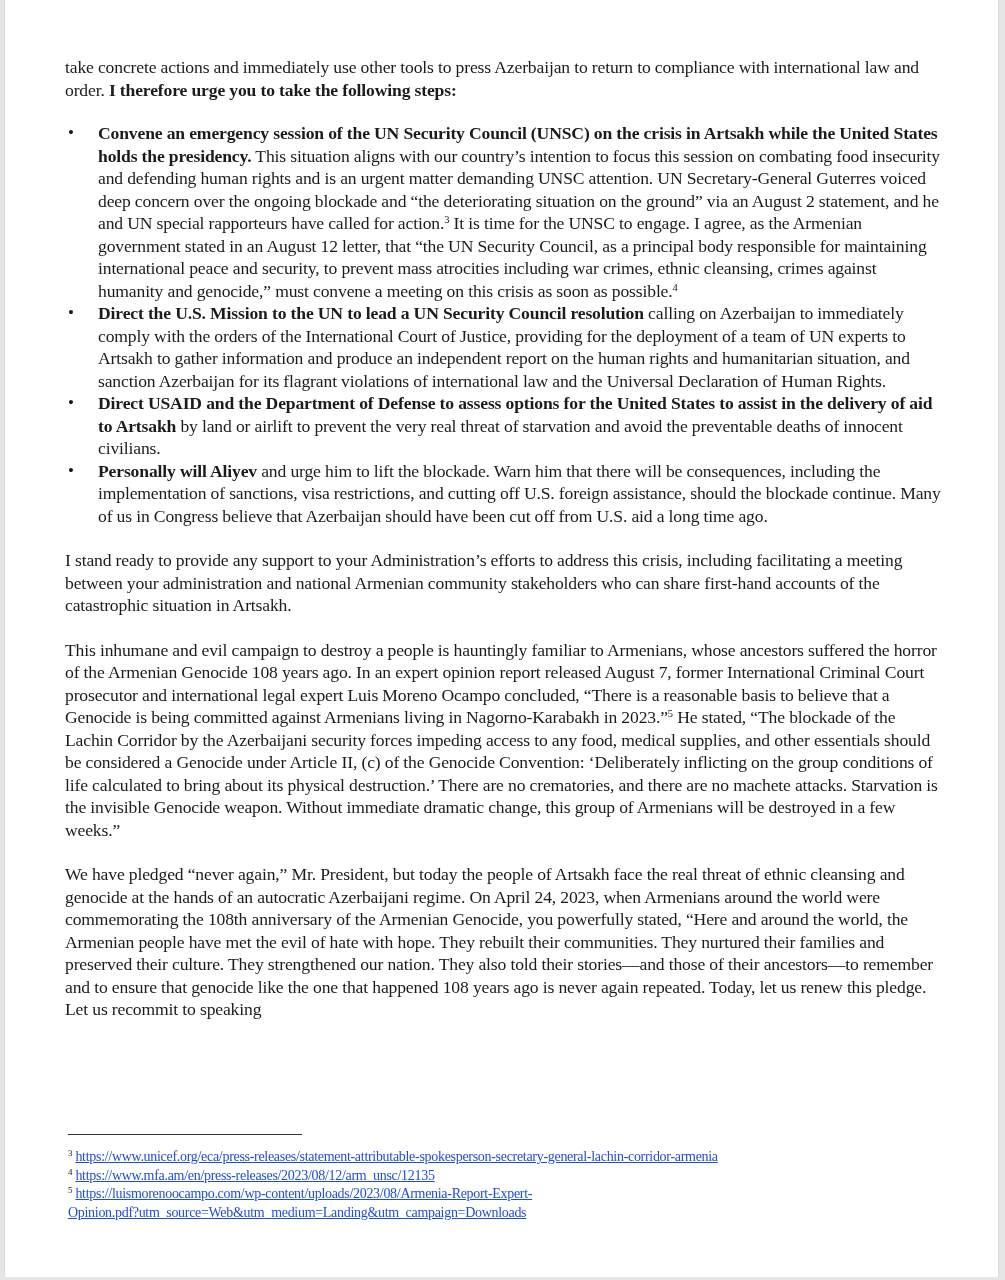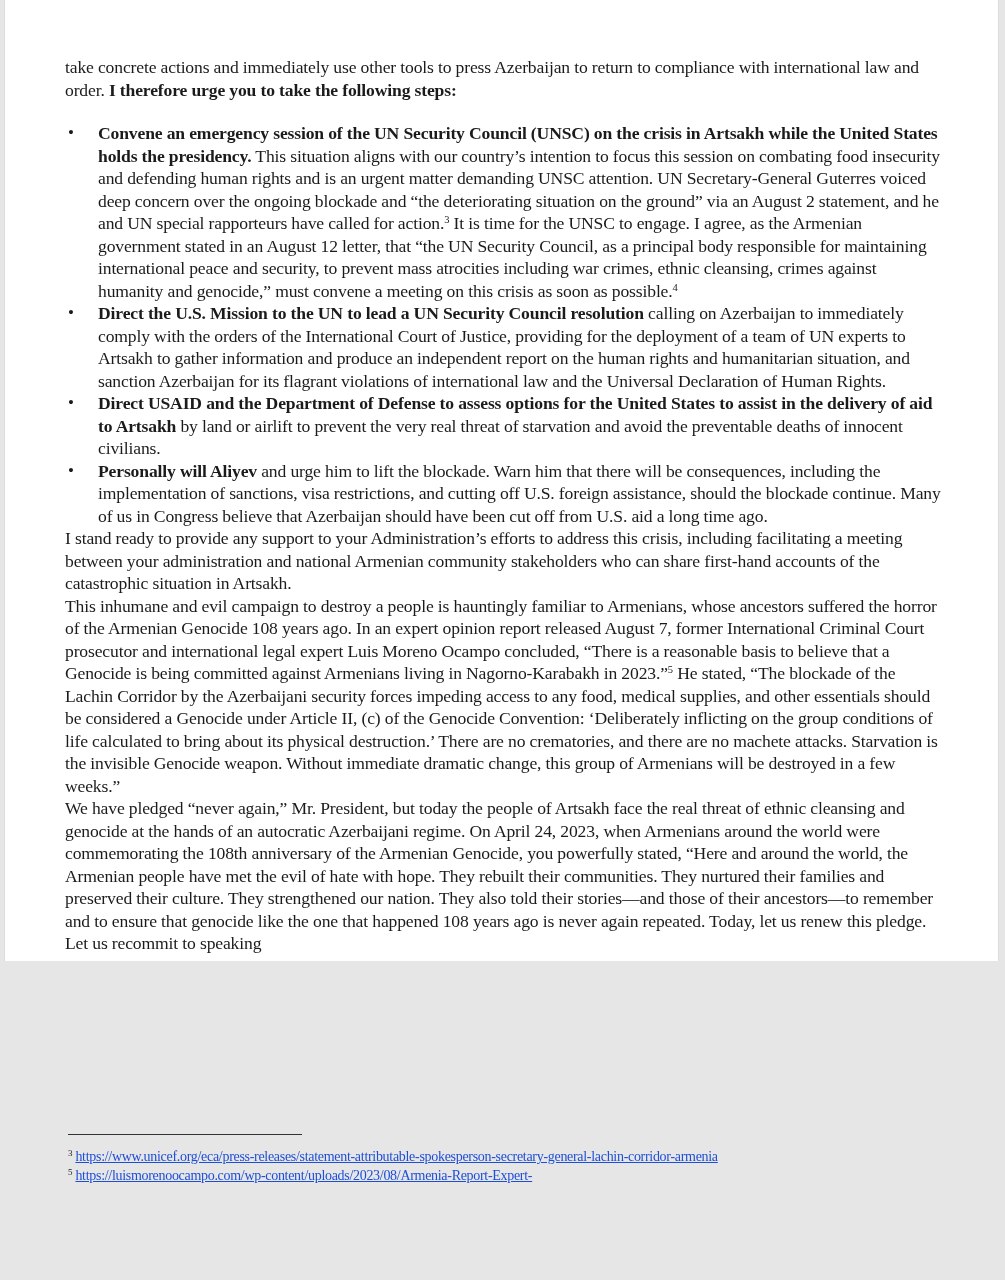--- a/index.html
+++ b/index.html
@@ -1,37 +1,37 @@
 <!DOCTYPE html>
 <html><head>
   <meta charset="utf-8">
   <style>
     * { box-sizing: border-box; margin: 0; padding: 0; }
     html, body { width: 1005px; height: 1280px; background: #e6e6e6; overflow: hidden; }
     .page {
-      position: absolute; left: 4px; top: 0; width: 995px; height: 961px;
+      position: absolute; left: 4px; top: 0; width: 995px; height: 1277px;
       background: #ffffff;
       box-shadow: inset 1px 0 0 #dcdcdc, inset -1px 0 0 #dcdcdc;
     }
     .content {
       position: absolute; left: 61px; top: 56px; width: 880px;
       font-family: "Liberation Serif", serif;
       font-size: 17.6px; line-height: 22.5px; color: #1b1b1b;
       letter-spacing: -0.15px;
     }
     p { margin: 0; }
     b { font-weight: bold; }
     sup { font-size: 10.5px; line-height: 0; vertical-align: 6px; }
     .intro { margin-bottom: 21px; }
     ul.steps { list-style: none; margin: 0; padding: 0; }
     ul.steps li { position: relative; padding-left: 33px; }
     ul.steps li .bullet {
       position: absolute; left: 3px; top: 0; font-size: 17px; width: 12px;
     }
-    .para { }
+    .para { margin-top: 22px; }
     .footnotes {
       position: absolute; left: 64px; top: 1134px; width: 860px;
       font-family: "Liberation Serif", serif; font-size: 14px; line-height: 18.5px;
       letter-spacing: -0.3px;
     }
     .fn-rule { width: 234px; border-top: 1.5px solid #333; margin-bottom: 13px; }
     .fn { color: #1b1b1b; white-space: nowrap; }
     .fn sup { font-size: 9px; vertical-align: 5px; }
     .fn a { color: #1d4ed8; text-decoration: underline; }
   </style>
@@ -61,15 +61,17 @@
     <p class="para"><span>I stand ready to provide any support to your Administration’s efforts to address this crisis, including facilitating a meeting between your administration and national Armenian community stakeholders who can share first-hand accounts of the catastrophic situation in Artsakh.</span></p>
 
     <p class="para"><span>This inhumane and evil campaign to destroy a people is hauntingly familiar to Armenians, whose ancestors suffered the horror of the Armenian Genocide 108 years ago.  In an expert opinion report released August 7, former International Criminal Court prosecutor and international legal expert Luis Moreno Ocampo concluded, “There is a reasonable basis to believe that a Genocide is being committed against Armenians living in Nagorno-Karabakh in 2023.”</span><sup>5</sup><span>  He stated, “The blockade of the Lachin Corridor by the Azerbaijani security forces impeding access to any food, medical supplies, and other essentials should be considered a Genocide under Article II, (c) of the Genocide Convention:  ‘Deliberately inflicting on the group conditions of life calculated to bring about its physical destruction.’  There are no crematories, and there are no machete attacks. Starvation is the invisible Genocide weapon.  Without immediate dramatic change, this group of Armenians will be destroyed in a few weeks.”</span></p>
 
     <p class="para"><span>We have pledged “never again,” Mr. President, but today the people of Artsakh face the real threat of ethnic cleansing and genocide at the hands of an autocratic Azerbaijani regime.  On April 24, 2023, when Armenians around the world were commemorating the 108th anniversary of the Armenian Genocide, you powerfully stated, “Here and around the world, the Armenian people have met the evil of hate with hope.  They rebuilt their communities.  They nurtured their families and preserved their culture.  They strengthened our nation.  They also told their stories—and those of their ancestors—to remember and to ensure that genocide like the one that happened 108 years ago is never again repeated.  Today, let us renew this pledge.  Let us recommit to speaking</span></p>
   </div>
 
   <div class="footnotes">
     <div class="fn-rule"></div>
     <div class="fn"><sup>3</sup> <a>https://www.unicef.org/eca/press-releases/statement-attributable-spokesperson-secretary-general-lachin-corridor-armenia</a></div>
+    <div class="fn"><sup>4</sup> <a>https://www.mfa.am/en/press-releases/2023/08/12/arm_unsc/12135</a></div>
     <div class="fn"><sup>5</sup> <a>https://luismorenoocampo.com/wp-content/uploads/2023/08/Armenia-Report-Expert-</a></div>
+    <div class="fn"><a>Opinion.pdf?utm_source=Web&amp;utm_medium=Landing&amp;utm_campaign=Downloads</a></div>
   </div>
 </div>
 
 </body></html>

